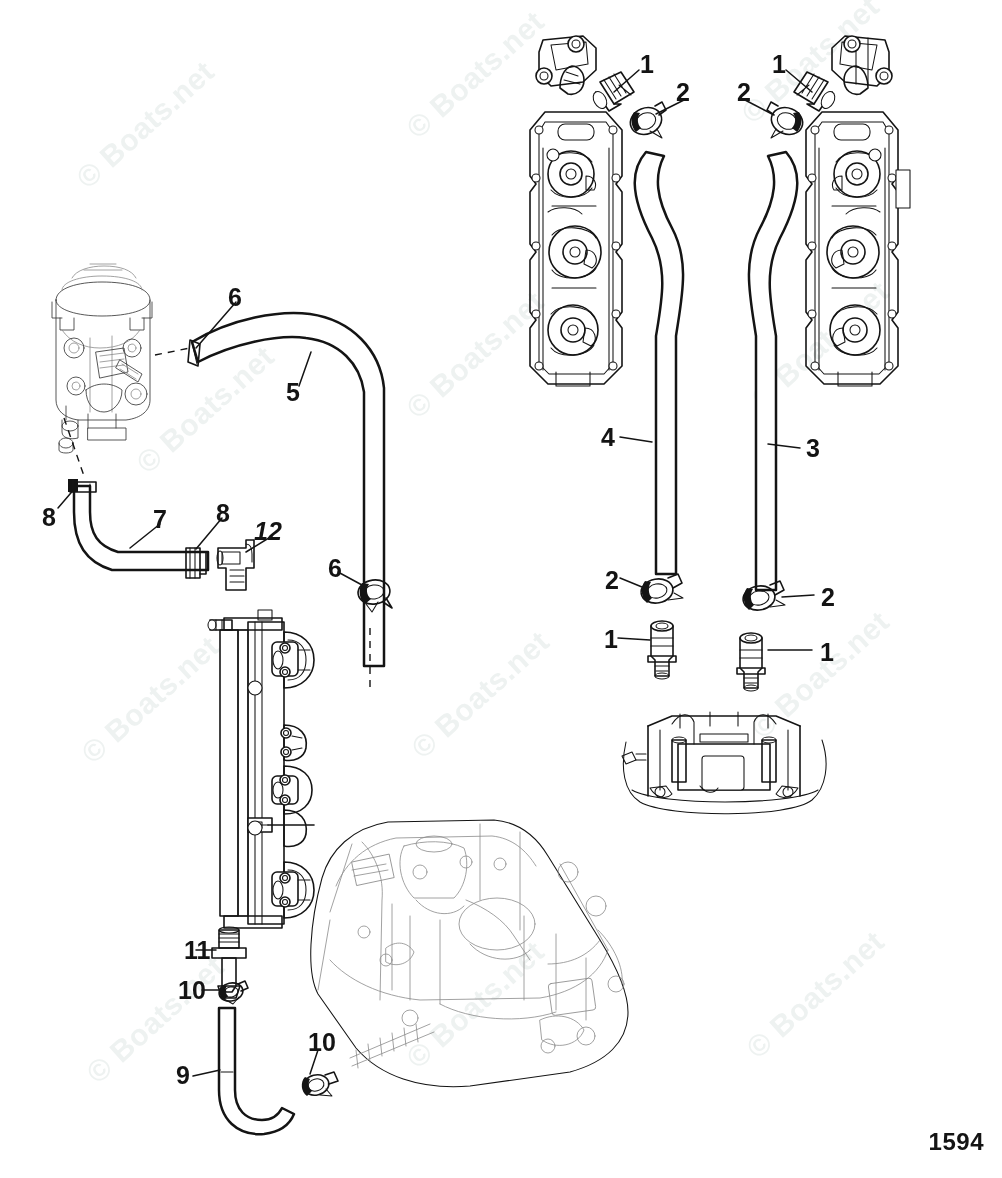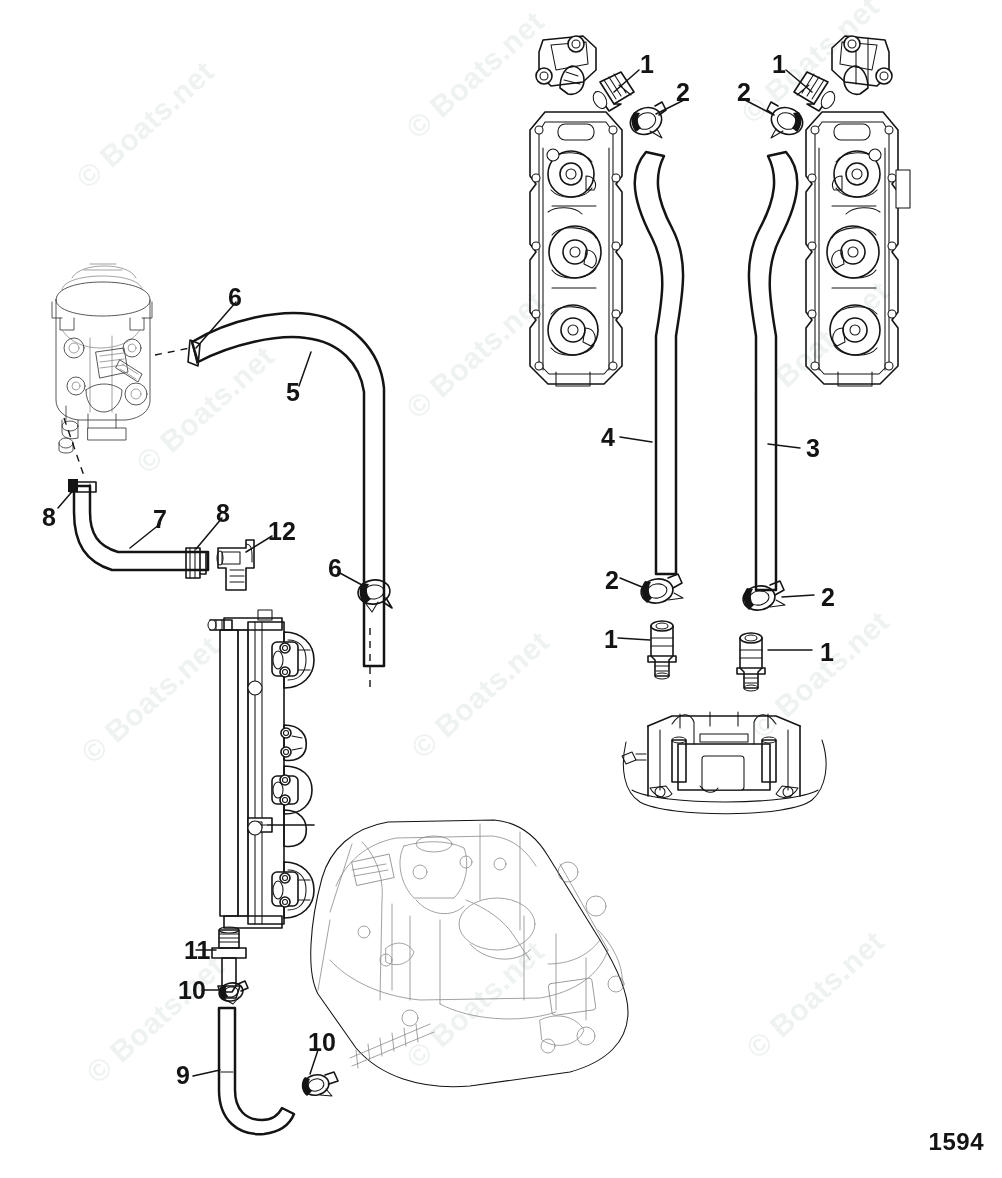--- a/index.html
+++ b/index.html
@@ -505,21 +505,21 @@
       <div class="callout" style="left: 676px; top: 80px;">2</div>
       <div class="callout" style="left: 772px; top: 52px;">1</div>
       <div class="callout" style="left: 737px; top: 80px;">2</div>
       <div class="callout" style="left: 228px; top: 285px;">6</div>
       <div class="callout" style="left: 286px; top: 380px;">5</div>
       <div class="callout" style="left: 601px; top: 425px;">4</div>
       <div class="callout" style="left: 806px; top: 436px;">3</div>
       <div class="callout" style="left: 42px; top: 505px;">8</div>
       <div class="callout" style="left: 153px; top: 507px;">7</div>
       <div class="callout" style="left: 216px; top: 501px;">8</div>
-      <div class="callout" style="left: 268px; top: 519px;">12</div>
+      <div class="callout" style="left: 254px; top: 519px; font-style: italic;">12</div>
       <div class="callout" style="left: 328px; top: 556px;">6</div>
       <div class="callout" style="left: 605px; top: 568px;">2</div>
       <div class="callout" style="left: 821px; top: 585px;">2</div>
       <div class="callout" style="left: 604px; top: 627px;">1</div>
       <div class="callout" style="left: 820px; top: 640px;">1</div>
       <div class="callout" style="left: 184px; top: 938px;">11</div>
       <div class="callout" style="left: 178px; top: 978px;">10</div>
       <div class="callout" style="left: 176px; top: 1063px;">9</div>
       <div class="callout" style="left: 308px; top: 1030px;">10</div>
     </div>

